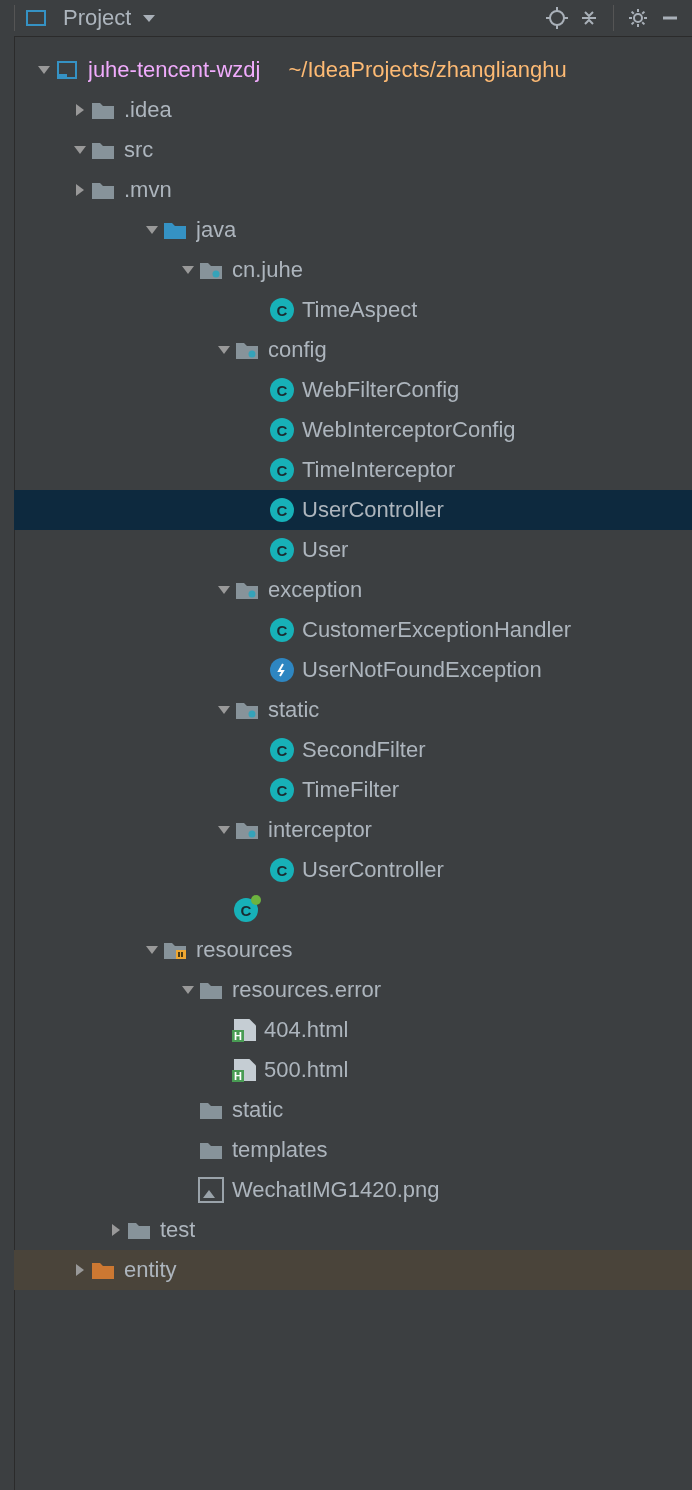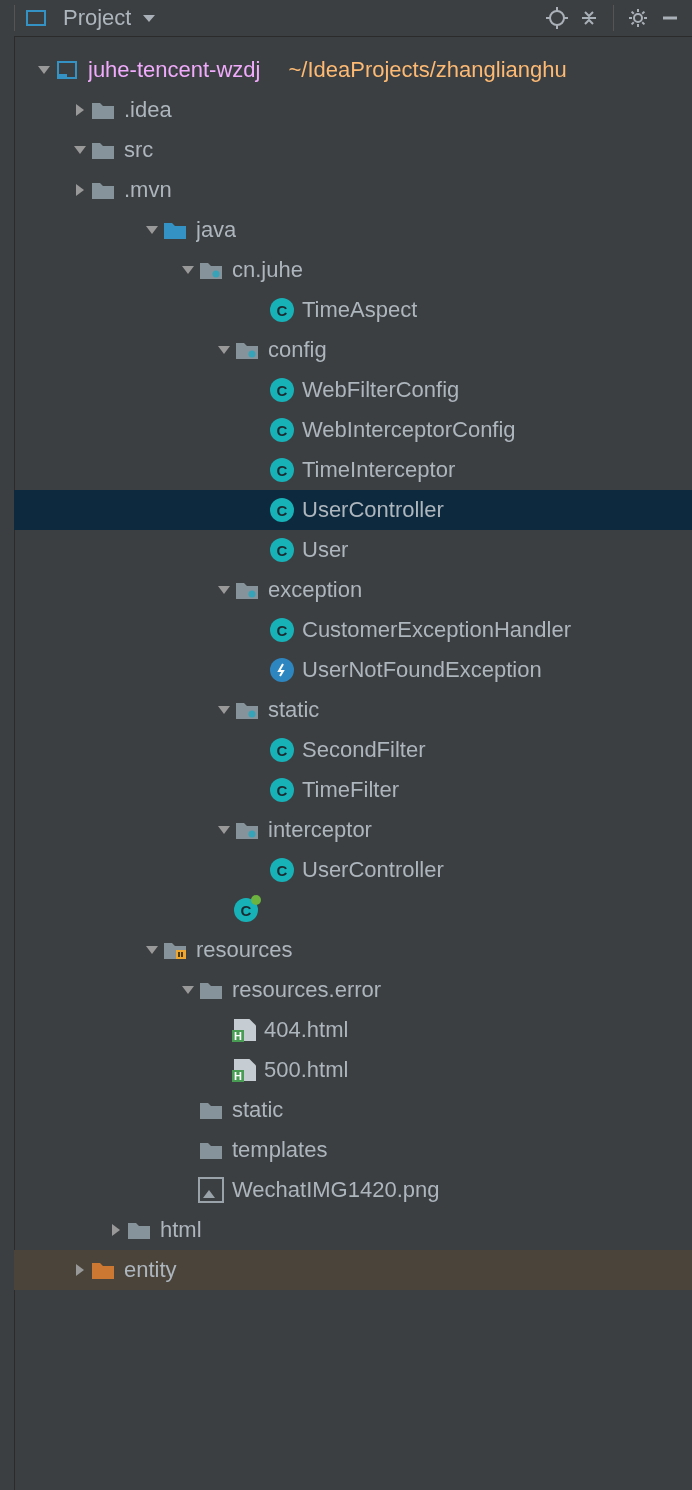--- a/index.html
+++ b/index.html
@@ -472,21 +472,21 @@
       <div class="row">
         <span class="indent" style="width:72px"></span>
         <span class="arrow">
           <span class="arrow-shape-right"></span>
         </span>
         <span class="node-icon folder-gray">
           <svg width="24" height="20">
             <path class="body" d="M1 3 h8 l3 3 h11 v13 h-22 z"></path>
           </svg>
         </span>
-        <span class="label">html</span>
+        <span class="label">test</span>
       </div>
       <div class="row target-row">
         <span class="indent" style="width:36px"></span>
         <span class="arrow">
           <span class="arrow-shape-right"></span>
         </span>
         <span class="node-icon folder-orange">
           <svg width="24" height="20">
             <path class="body" d="M1 3 h8 l3 3 h11 v13 h-22 z"></path>
           </svg>

